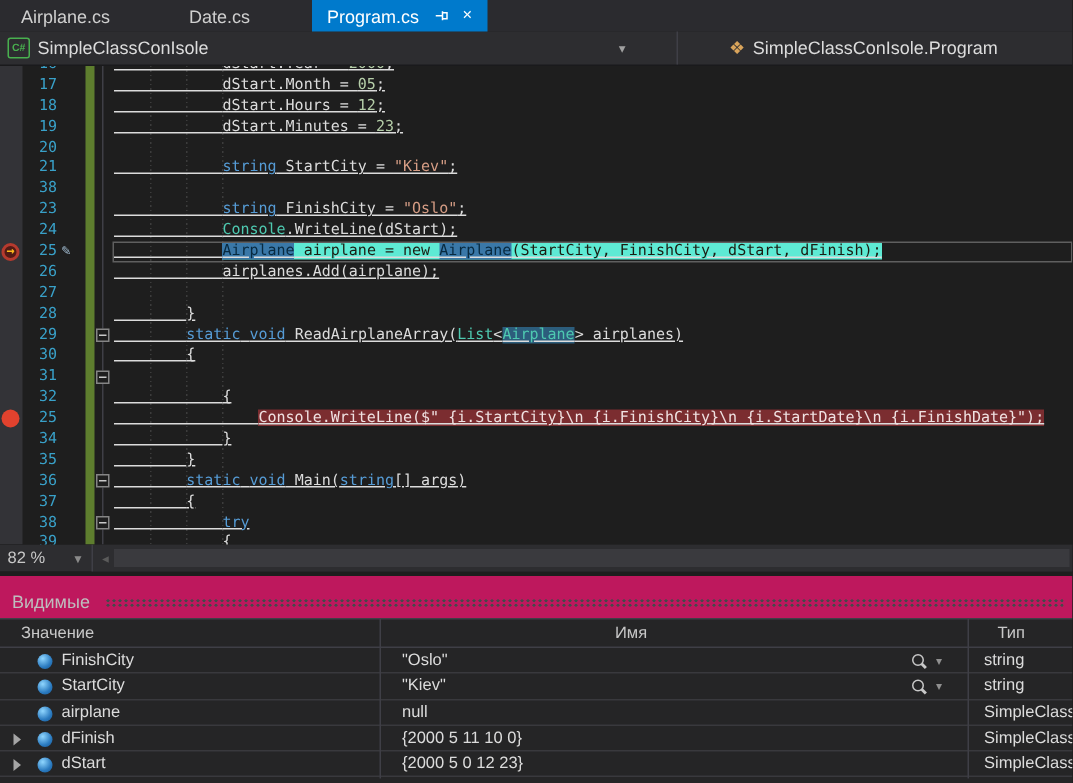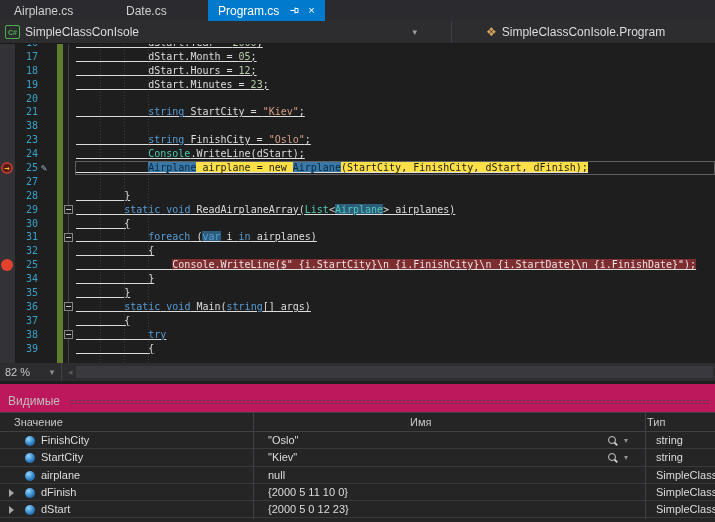--- a/index.html
+++ b/index.html
@@ -33,21 +33,21 @@
   .outline-line{position:absolute;left:68px;top:0;width:1px;height:100%;background:#3F3F46;}
   .guide{position:absolute;top:0;height:100%;width:1px;
     background:repeating-linear-gradient(to bottom,#3C3C3C 0 1px,transparent 1px 3px);}
   .lines{position:absolute;left:0;top:-8px;width:100%;}
   .cl{position:relative;height:13.9px;line-height:13.9px;font-family:"DejaVu Sans Mono",monospace;font-size:10px;padding-left:28px;}
   .ln{position:absolute;left:0;width:38px;text-align:right;color:#39A1C9;}
   .code{position:absolute;left:76px;top:0;white-space:pre;color:#DCDCDC;text-decoration:underline;}
   .tok.pl{color:#DCDCDC}.tok.kw{color:#569CD6}.tok.ty{color:#4EC9B0}
   .tok.str{color:#D69D85}.tok.num{color:#B5CEA8}
   .tok.ref{background:#2C5D7C;}
-  .wrap-current{background:#fde047;}
+  .wrap-current{background:#5eead4;}
   .tok.cur-pl{color:#1C1C12}
   .tok.cur-ref{background:#3A78A8;color:#082A40;}
   .wrap-bp{background:#7B2D30;}
   .tok.bp{color:#F0E2E2}
   .clbox{position:absolute;left:75px;right:0;top:0;height:13.9px;border:1px solid #5F5F5F;box-sizing:border-box;pointer-events:none;}
   .glyph{position:absolute;left:1px;top:1px;width:12px;height:12px;}
   .glyph.bp-dot{background:#E1422E;border-radius:50%;}
   .glyph.bp-arrow{background:#521B15;border:2px solid #B53A2E;border-radius:50%;box-sizing:border-box;
     display:flex;align-items:center;justify-content:center;color:#FDB91C;font-size:9px;font-weight:bold;line-height:8px;}
   .pencil{position:absolute;left:41px;top:0;color:#9FB9CE;font-size:10px;}
@@ -65,21 +65,21 @@
   .panel-gap{height:3px;background:#1E1E1E;}
   .locals{position:relative;height:138px;background:#252526;}
   .locals-title{height:28px;background:#be185d;display:flex;align-items:center;}
   .locals-title .txt{font-size:12px;color:#BEBEBE;margin:6px 10px 0 8px;}
   .grip{flex:1;height:6px;margin:8px 6px 0 0;
     background-image:radial-gradient(circle,#47474B 1px,transparent 1.1px);background-size:4px 3px;}
   .tbl-header{height:20px;display:flex;align-items:center;border-top:1px solid #3F3F46;border-bottom:1px solid #3F3F46;box-sizing:border-box;}
   .th{font-size:11px;color:#C8C8C8;}
   .th.c-name{padding-left:18px;width:235px;}
   .th.c-val{padding-left:14px;width:378px;}
-  .th.c-type{padding-left:2px;}
+  .th.c-type{padding-left:20px;}
   .col-sep{position:absolute;top:28px;bottom:3px;width:1px;background:#3F3F46;z-index:3;}
   .vrow{position:relative;height:17.3px;display:flex;align-items:center;border-bottom:1px solid #39393D;box-sizing:border-box;}
   .vrow .arrow{position:absolute;left:9px;top:5px;width:0;height:0;
     border-left:5px solid #A5A5A5;border-top:4px solid transparent;border-bottom:4px solid transparent;}
   .vrow .ball{position:absolute;left:25px;top:4px;width:10px;height:10px;border-radius:50%;
     background:radial-gradient(circle at 35% 30%,#8FD6FF,#2B7BC0 60%,#17558F);}
   .vrow .nm{position:absolute;left:41px;font-size:11px;color:#DCDCDC;}
   .vrow .val{position:absolute;left:268px;font-size:11px;color:#DCDCDC;white-space:pre;}
   .vrow .typ{position:absolute;left:656px;right:0;font-size:11px;color:#DCDCDC;white-space:nowrap;overflow:hidden;}
   .magwrap{position:absolute;left:607px;width:36px;height:17px;display:flex;align-items:center;}
@@ -169,40 +169,43 @@
         <span class="code">            <span class="tok ty">Console</span><span class="tok pl">.WriteLine(dStart);</span></span>
       </div>
       <div class="cl">
         <div class="clbox"></div>
         <span class="glyph bp-arrow">→</span>
         <span class="ln">25</span>
         <span class="pencil">✎</span>
         <span class="code">            <span class="wrap-current"><span class="tok cur-ref">Airplane</span><span class="tok cur-pl"> airplane = new </span><span class="tok cur-ref">Airplane</span><span class="tok cur-pl">(StartCity, FinishCity, dStart, dFinish);</span></span></span>
       </div>
       <div class="cl">
+        <span class="ln">26</span>
+        <span class="code">            <span class="tok pl">airplanes.Add(airplane);</span></span>
+      </div>
+      <div class="cl">
         <span class="ln">27</span>
         <span class="code"></span>
       </div>
       <div class="cl">
         <span class="ln">28</span>
         <span class="code">        <span class="tok pl">}</span></span>
       </div>
       <div class="cl">
         <span class="ln">29</span>
         <div class="fold"></div>
         <span class="code">        <span class="tok kw">static</span><span class="tok pl"> </span><span class="tok kw">void</span><span class="tok pl"> ReadAirplaneArray(</span><span class="tok ty">List</span><span class="tok pl">&lt;</span><span class="tok ty ref">Airplane</span><span class="tok pl">&gt; airplanes)</span></span>
       </div>
       <div class="cl">
         <span class="ln">30</span>
         <span class="code">        <span class="tok pl">{</span></span>
       </div>
       <div class="cl">
         <span class="ln">31</span>
         <div class="fold"></div>
-        <span class="code">            <span class="tok kw">foreach</span><span class="tok pl"> (</span><span class="tok kw ref">var</span><span class="tok pl"> i </span><span class="tok kw">in</span><span class="tok pl"> airplanes)</span></span>
       </div>
       <div class="cl">
         <span class="ln">32</span>
         <span class="code">            <span class="tok pl">{</span></span>
       </div>
       <div class="cl">
         <span class="glyph bp-dot"></span>
         <span class="ln">25</span>
         <span class="code">                <span class="wrap-bp"><span class="tok bp">Console.WriteLine($" {i.StartCity}\n {i.FinishCity}\n {i.StartDate}\n {i.FinishDate}");</span></span></span>
       </div>

